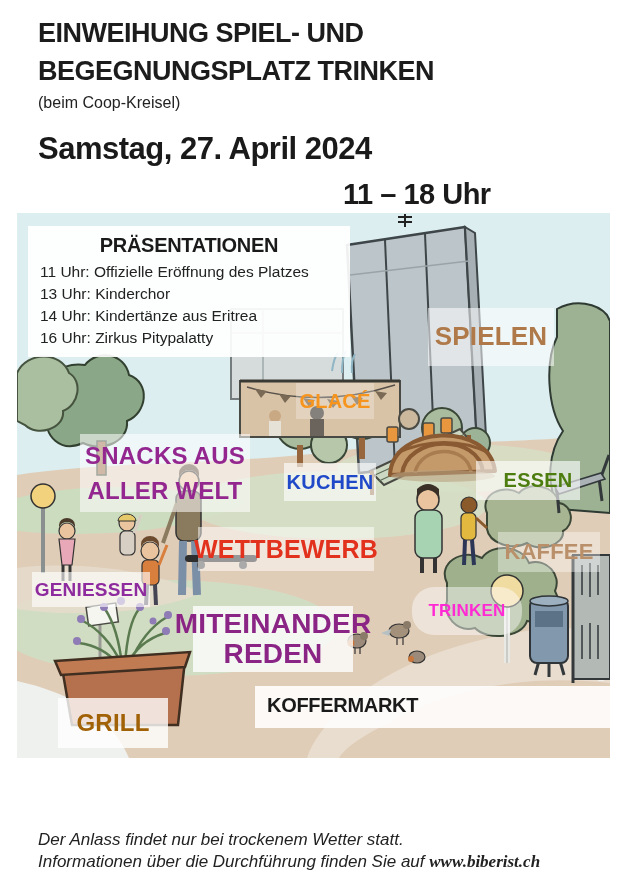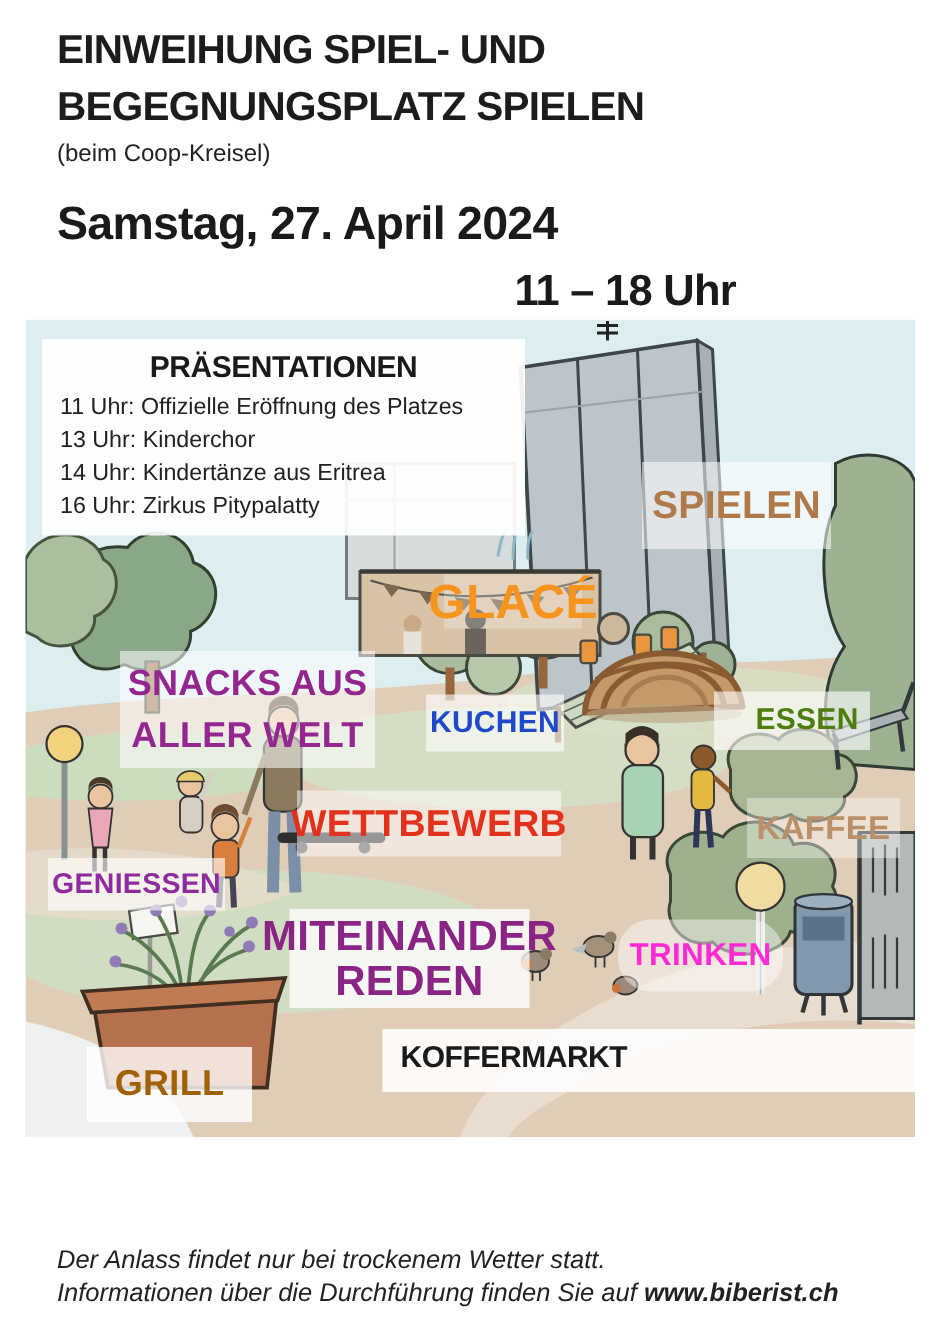--- a/index.html
+++ b/index.html
@@ -17,49 +17,49 @@
   #time{left:343px;top:178px;font-weight:bold;font-size:29px;letter-spacing:-0.5px;}
   
   #scene{left:17px;top:213px;width:593px;height:545px;}
   
   .label{
     position:absolute;display:flex;align-items:center;justify-content:center;
     font-weight:bold;text-align:center;background:rgba(255,255,255,0.55);
     line-height:1.15;letter-spacing:0.2px;
   }
   #lbl-spielen   {left:428px;top:308px;width:126px;height:58px;font-size:26px;}
-  #lbl-glace     {left:296px;top:383px;width:92px;height:36px;font-size:32px;background:rgba(255,255,255,0.28);}
+  #lbl-glace     {left:296px;top:383px;width:78px;height:36px;font-size:20px;background:rgba(255,255,255,0.28);}
   #lbl-snacks    {left:80px; top:402px;width:170px;height:78px;font-size:24px;line-height:35px;margin-top:32px;}
   #lbl-kuchen    {left:284px;top:463px;width:92px; height:38px;font-size:20px;background:rgba(255,255,255,0.62);}
   #lbl-essen     {left:476px;top:461px;width:84px; height:39px;font-size:20px;background:rgba(255,255,255,0.62);}
   #lbl-wettbewerb{left:198px;top:527px;width:176px;height:44px;font-size:25px;background:rgba(255,255,255,0.5);}
   #lbl-kaffee    {left:498px;top:532px;width:102px;height:40px;font-size:22px;background:rgba(255,255,255,0.38);}
   #lbl-geniessen {left:32px; top:572px;width:118px;height:35px;font-size:19px;background:rgba(255,255,255,0.62);}
   #lbl-miteinander{left:193px;top:606px;width:160px;height:66px;font-size:28px;line-height:30px;background:rgba(255,255,255,0.78);}
-  #lbl-trinken   {left:412px;top:613px;width:110px;height:48px;font-size:21px;background:rgba(255,255,255,0.45);border-radius:22px;}
+  #lbl-trinken   {left:412px;top:587px;width:110px;height:48px;font-size:17px;background:rgba(255,255,255,0.45);border-radius:22px;}
   #lbl-grill     {left:58px; top:698px;width:110px;height:50px;font-size:24px;background:rgba(255,255,255,0.8);}
   
   .panel{position:absolute;background:rgba(255,255,255,0.92);padding:8px 12px;}
   #presentations{left:28px;top:226px;width:298px;}
   #presentations .panel-title{font-weight:bold;font-size:20px;margin:0 0 4px 0;letter-spacing:-0.3px;text-align:center;}
   #presentations .item{font-size:15.5px;line-height:22px;color:#222;}
   #koffermarkt{left:255px;top:686px;width:333px;background:rgba(255,255,255,0.88);}
   #koffermarkt .panel-title{font-weight:bold;font-size:20px;margin:0 0 3px 0;letter-spacing:-0.3px;}
   #koffermarkt .body{font-size:15.5px;line-height:22px;color:#222;margin:0;}
   
   .footer-line{left:38px;font-style:italic;font-size:17px;color:#222;}
   #footer1{top:830px;}
   #footer2{top:852px;}
-  #footer2 b{font-style:italic;}
+  #footer2 b{font-style:italic;font-family:Liberation Serif, serif;}
 </style>
 </head>
 <body>
 
 <div class="abs title-line" id="title1">EINWEIHUNG SPIEL- UND</div>
-<div class="abs title-line" id="title2">BEGEGNUNGSPLATZ SPIELEN</div>
+<div class="abs title-line" id="title2">BEGEGNUNGSPLATZ TRINKEN</div>
 <div class="abs" id="subtitle">(beim Coop-Kreisel)</div>
 <div class="abs" id="date">Samstag, 27. April 2024</div>
 <div class="abs" id="time">11 – 18 Uhr</div>
 
 <svg class="abs" id="scene" viewBox="0 0 593 545" xmlns="http://www.w3.org/2000/svg">
 
   <rect x="0" y="0" width="593" height="320" fill="#dceef0"></rect>
 
   <path d="M0,262 C90,248 210,252 320,238 C420,226 510,232 593,220 L593,545 L0,545 Z" fill="#e0cdb8"></path>
 

